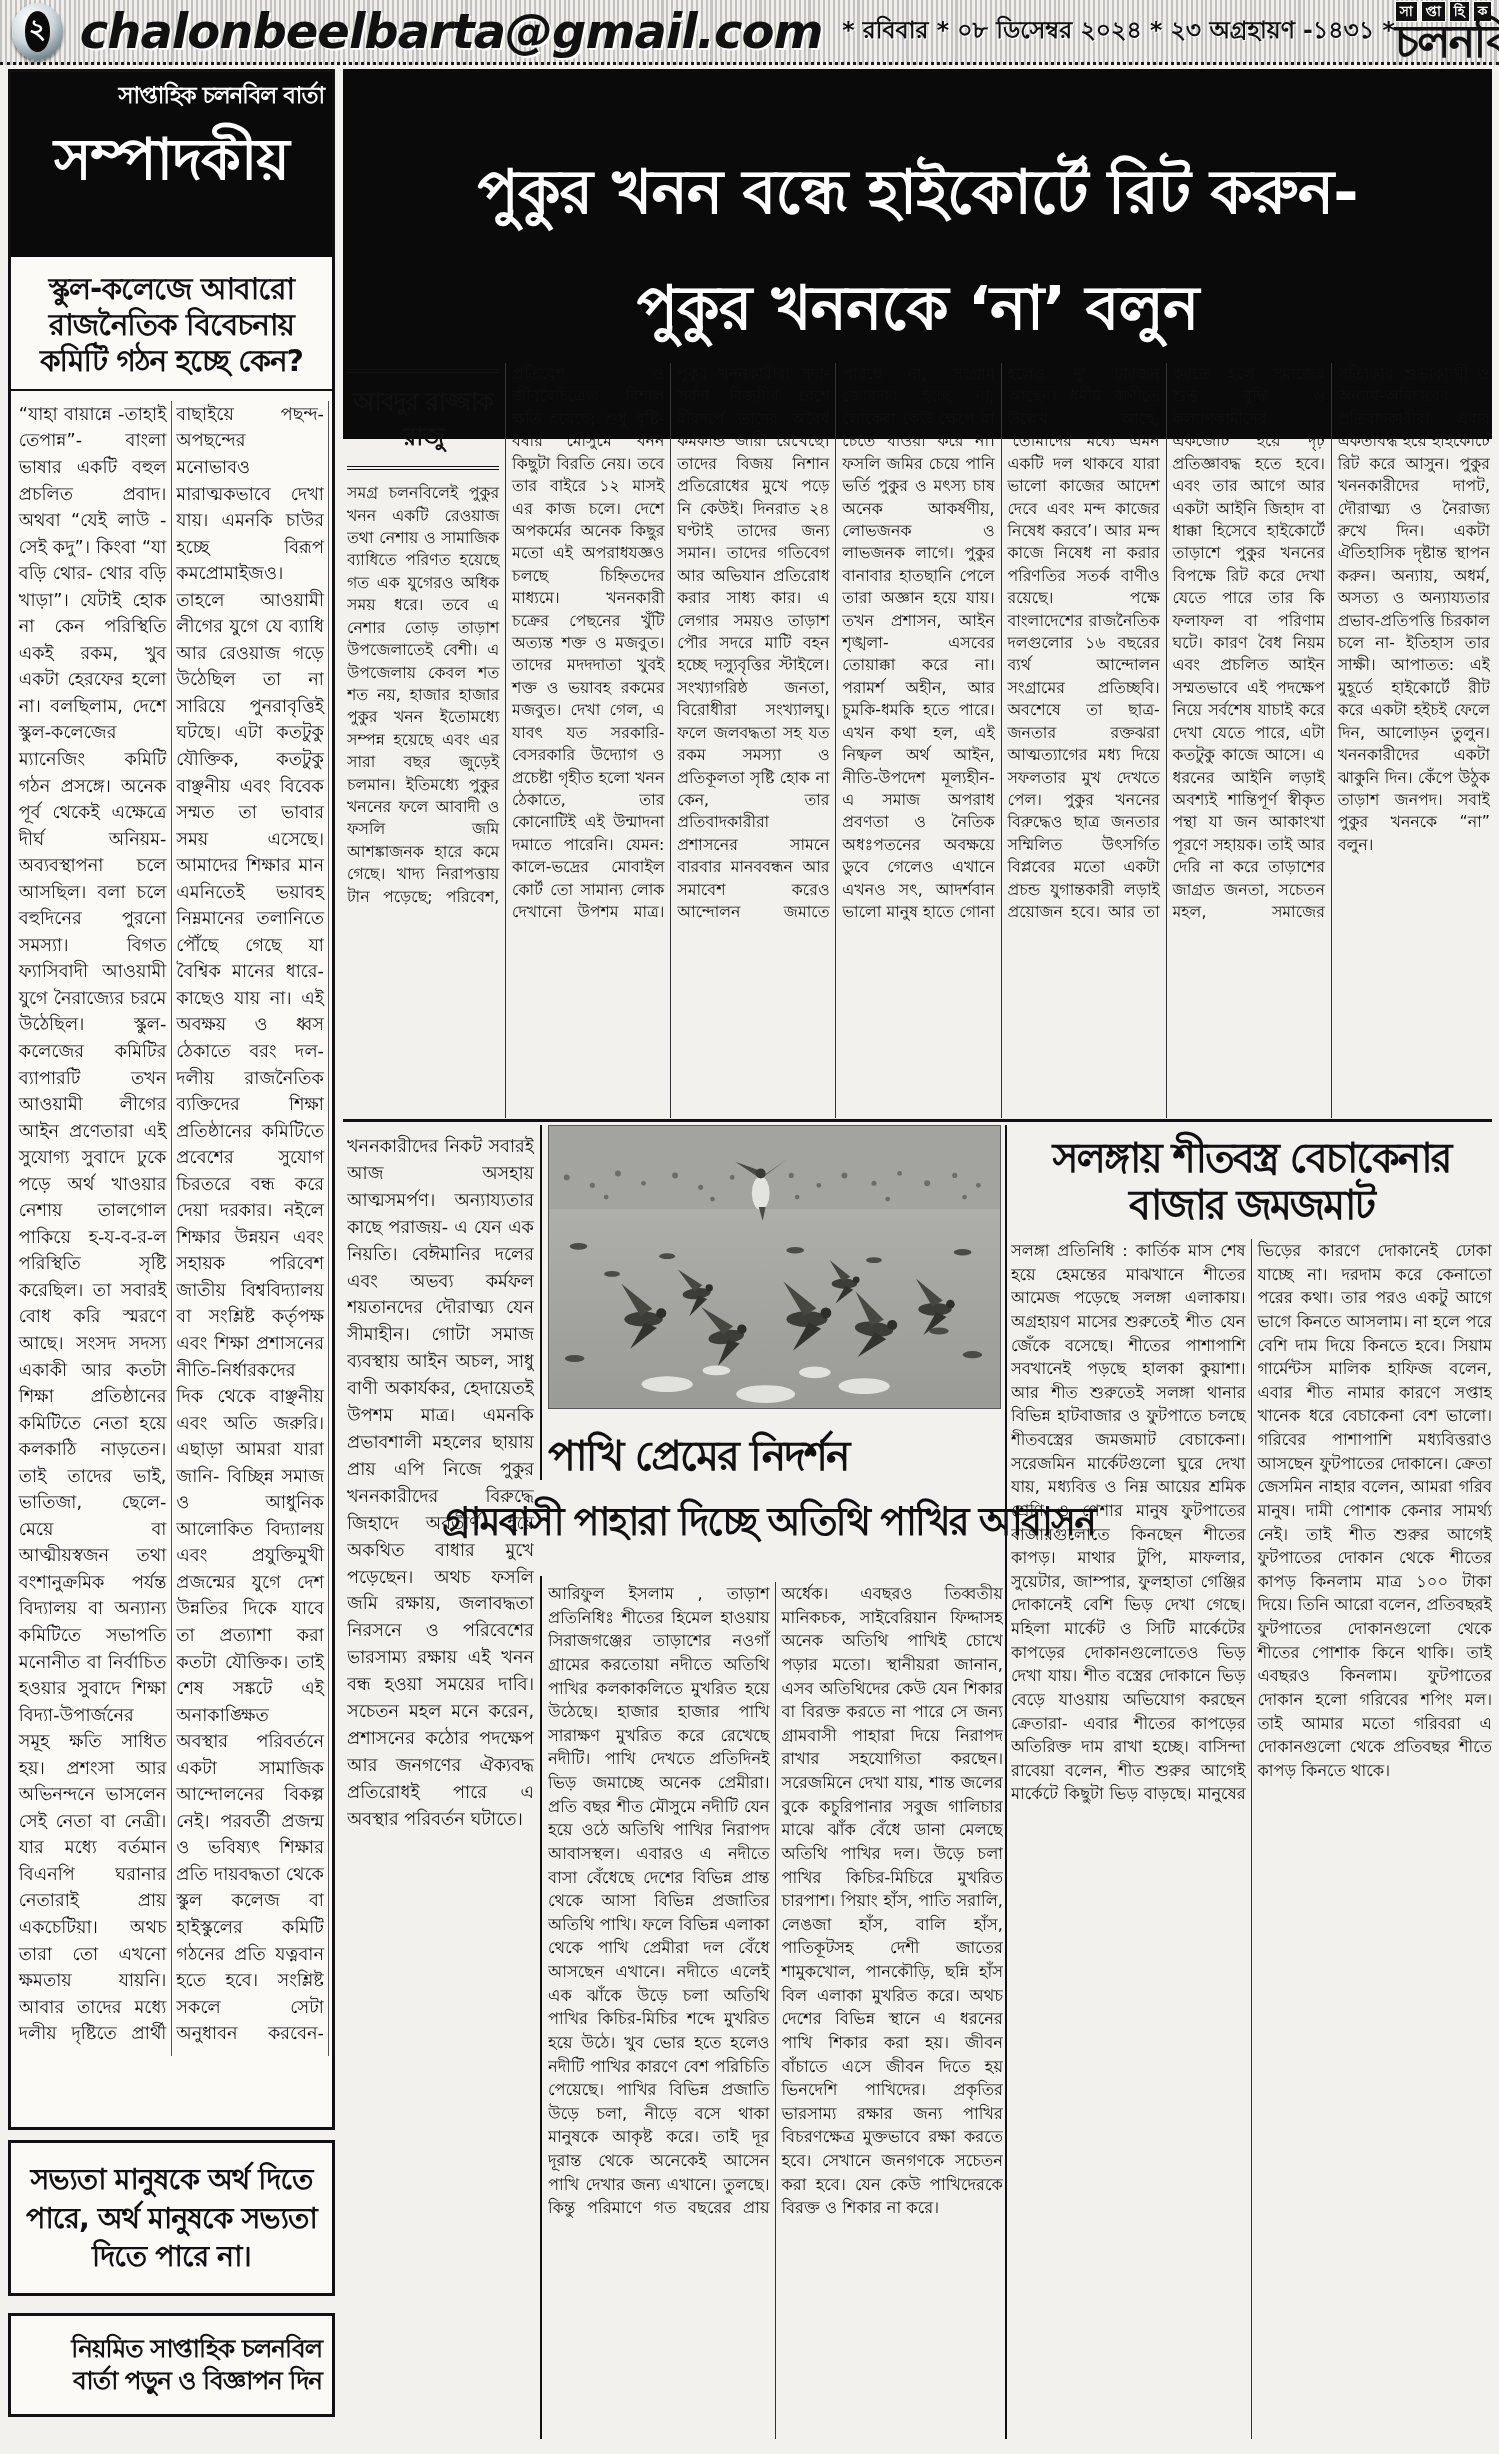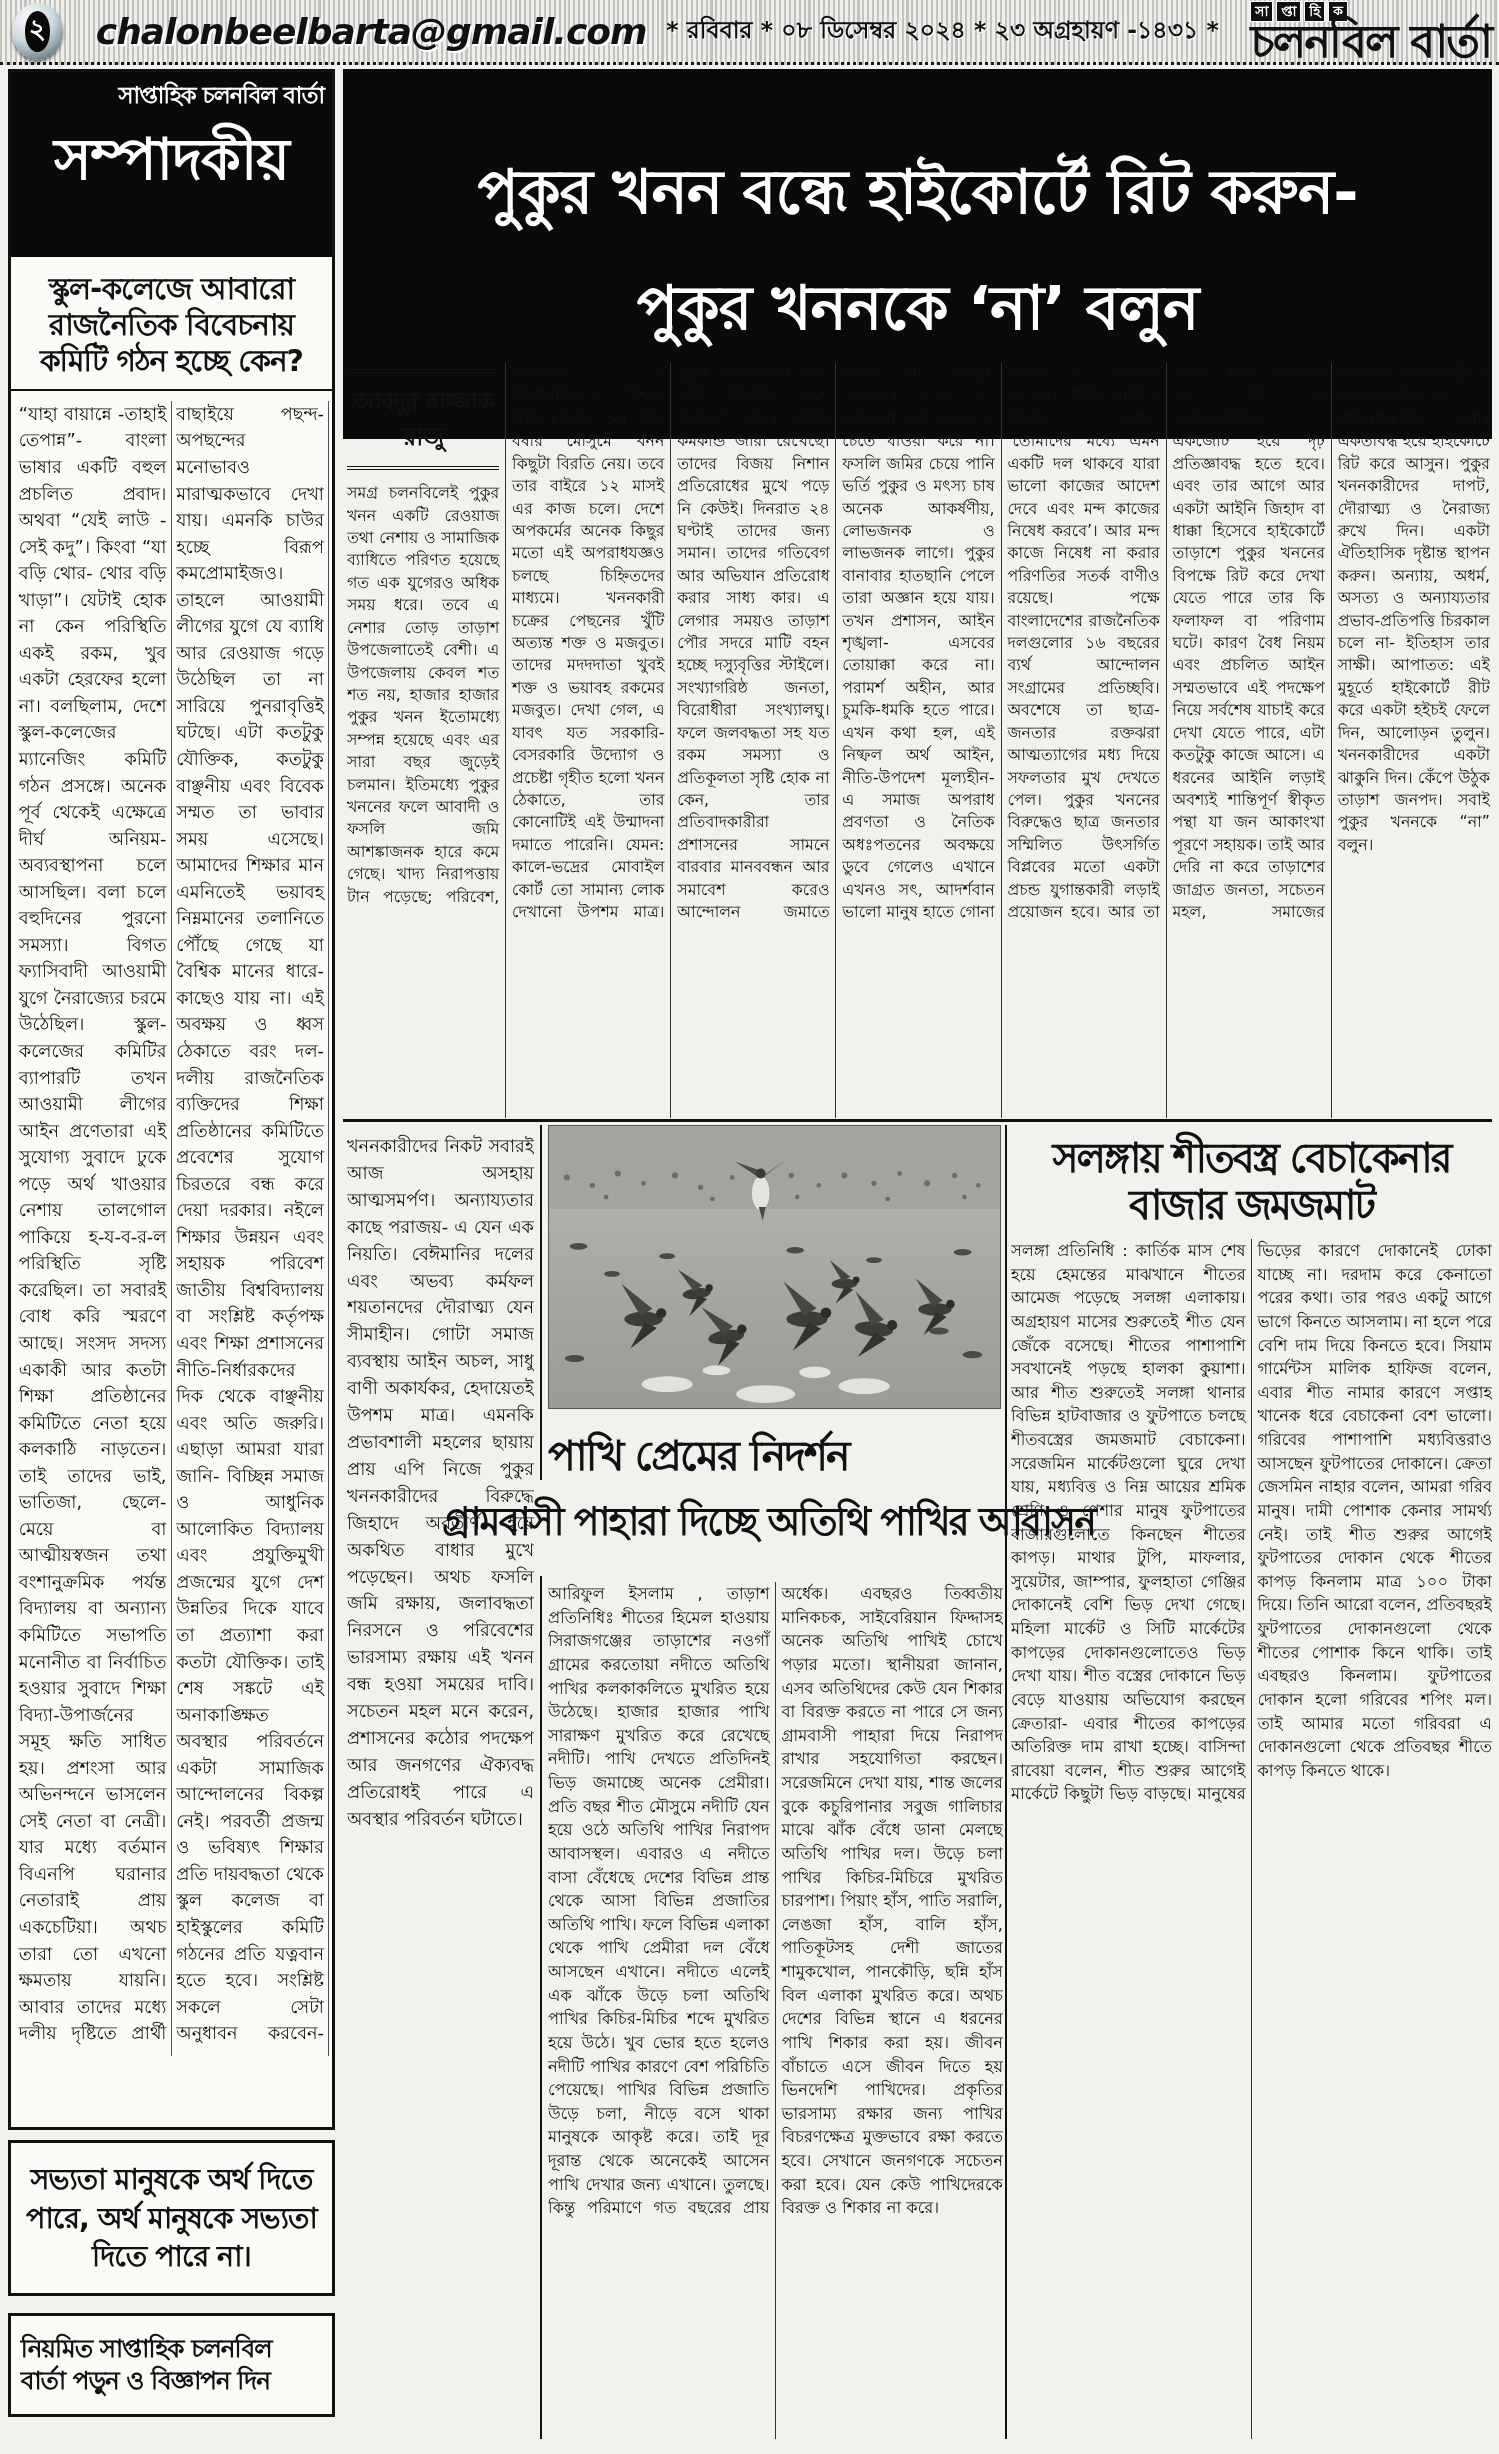--- a/index.html
+++ b/index.html
@@ -9,21 +9,21 @@
 
   
   .header{position:absolute;left:0;top:0;width:1499px;height:65px;
     background:repeating-linear-gradient(90deg,#c2c2c0 0 2px,#efeeea 2px 4.9px);
     border-bottom:3.9px dotted #1a1a1a;display:flex;align-items:center;}
   .badge{margin-left:11.8px;width:51px;height:57px;border-radius:50%;flex:0 0 auto;
     background:radial-gradient(circle at 35% 28%,#ffffff,#cdd8dc 45%,#7e8e96 75%,#3e4b51);
     display:flex;align-items:center;justify-content:center;box-shadow:0 2px 3px rgba(0,0,0,.5);}
   .badge-in{width:25.6px;height:41px;background:#0a0a0a;border-radius:50%;color:#fff;
     font-size:26.6px;font-weight:bold;display:flex;align-items:center;justify-content:center;}
-  .email{font-size:36px;font-weight:900;font-style:italic;margin-left:33px;letter-spacing:-1px;
+  .email{font-size:48px;font-weight:900;font-style:italic;margin-left:17px;letter-spacing:-1px;
     text-shadow:2px 2px 0 #ffffff;white-space:nowrap;}
   .dateline{font-size:23.6px;font-weight:800;margin-left:19.7px;white-space:nowrap;text-shadow:1px 1px 0 #fff;}
   .mast{margin-left:auto;margin-right:7.9px;display:flex;flex-direction:column;align-items:flex-start;}
   .weekly-row{display:flex;gap:3px;margin-bottom:1px;}
   .weekly-box{background:#101010;color:#fff;border:1px solid #fff;font-size:13.8px;font-weight:bold;
     padding:0 3.9px;line-height:19.7px;}
   .mast-title{font-size:45px;font-weight:900;letter-spacing:-2px;line-height:.85;white-space:nowrap;}
 
   
   .edsec{position:absolute;left:7.9px;top:69px;width:327px;height:2061px;border:3px solid #111;
@@ -33,21 +33,21 @@
   .ed-title{text-align:center;font-size:57px;font-weight:900;line-height:1.05;margin-top:13.8px;letter-spacing:-1px;}
   .ed-headline{padding:13.8px 7.9px 9.9px;font-size:29.6px;font-weight:900;text-align:center;line-height:1.22;
     border-bottom:2px solid #111;letter-spacing:-1px;}
   .ed-body{padding:9.9px 7.9px;height:1675px;column-count:2;column-gap:9.9px;column-rule:1px solid #555;
     font-size:17.7px;line-height:1.5;text-align:justify;overflow:hidden;}
 
   .quote-box{position:absolute;left:7.9px;top:2140px;width:327px;height:156px;border:3.9px solid #111;
     background:#fbfaf7;display:flex;align-items:center;justify-content:center;text-align:center;
     font-size:28.6px;font-weight:900;line-height:1.35;padding:7.9px 13.8px;letter-spacing:-1px;}
   .promo-box{position:absolute;left:7.9px;top:2313px;width:327px;height:104px;border:3px solid #111;
-    background:#fbfaf7;display:flex;align-items:center;justify-content:center;text-align:left;
+    background:#fbfaf7;display:flex;align-items:center;justify-content:center;text-align:right;
     font-size:24.6px;font-weight:900;line-height:1.3;padding:5.9px 9.9px;letter-spacing:-1px;}
 
   
   .lead-head{position:absolute;left:343px;top:69px;width:1149px;height:370px;background:#0a0a0a;
     color:#fff;display:flex;flex-direction:column;align-items:center;justify-content:center;gap:13.8px;}
   .lead-head .l1{font-size:61px;font-weight:800;letter-spacing:-1px;}
   .lead-head .l2{font-size:61px;font-weight:800;letter-spacing:-1px;}
   .lead-body{position:absolute;left:347px;top:363px;width:1143px;height:755px;
     column-count:7;column-gap:12.8px;column-rule:1px solid #333;
     font-size:15.8px;line-height:1.42;text-align:justify;overflow:hidden;}

